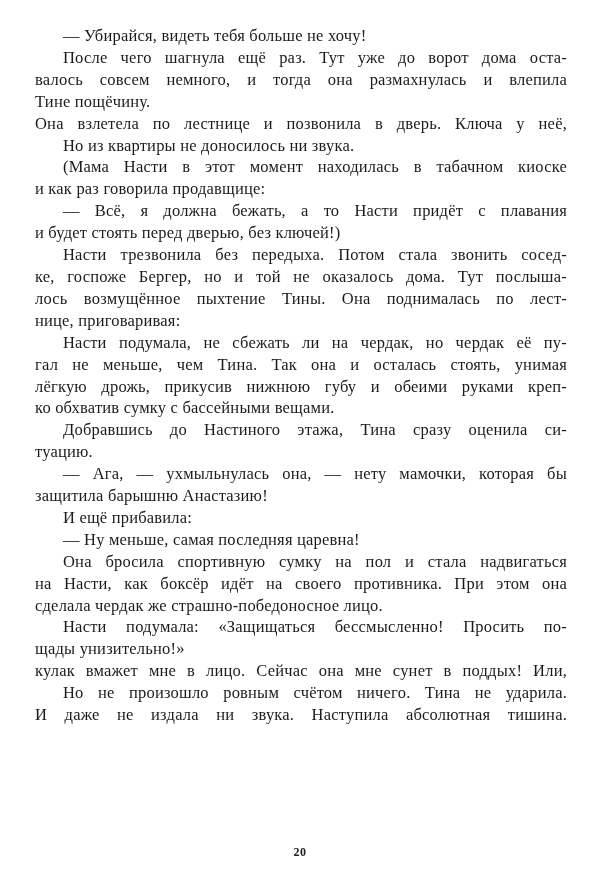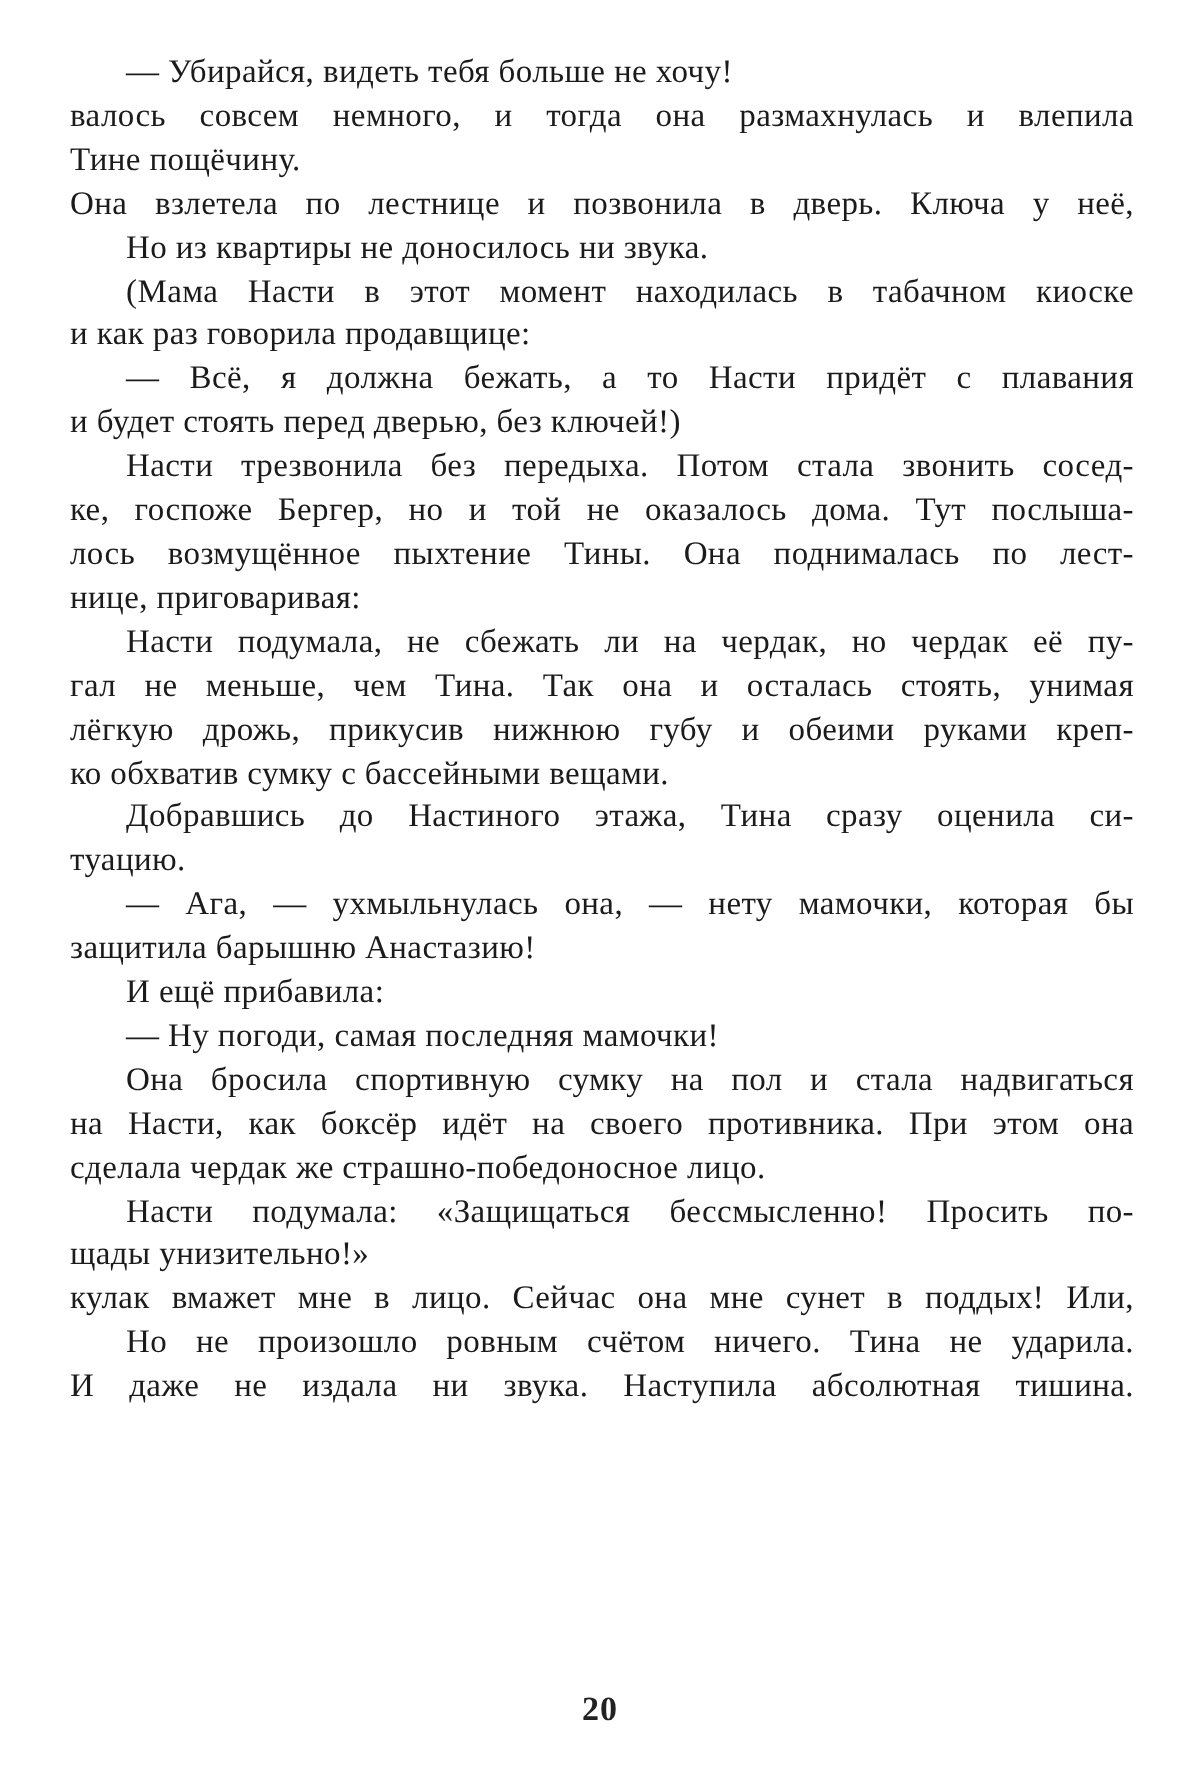--- a/index.html
+++ b/index.html
@@ -38,32 +38,33 @@
   }
   .line.indent {
     padding-left: 28px;
   }
   .page-number {
     position: absolute;
     left: 0;
     right: 0;
     top: 845px;
     text-align: center;
-    font-size: 17px;
+    font-size: 12px;
     font-weight: bold;
     letter-spacing: 0.5px;
     color: #222;
   }
 </style>
 </head>
 <body>
 
 <div class="book-page">
   <div class="text-block" id="text-block">
       <div class="line indent">— Убирайся, видеть тебя больше не хочу!</div>
+      <div class="line indent justify">После чего шагнула ещё раз. Тут уже до ворот дома оста-</div>
       <div class="line justify">валось совсем немного, и тогда она размахнулась и влепила</div>
       <div class="line">Тине пощёчину.</div>
       <div class="line justify">Она взлетела по лестнице и позвонила в дверь. Ключа у неё,</div>
       <div class="line indent">Но из квартиры не доносилось ни звука.</div>
       <div class="line indent justify">(Мама Насти в этот момент находилась в табачном киоске</div>
       <div class="line">и как раз говорила продавщице:</div>
       <div class="line indent justify">— Всё, я должна бежать, а то Насти придёт с плавания</div>
       <div class="line">и будет стоять перед дверью, без ключей!)</div>
       <div class="line indent justify">Насти трезвонила без передыха. Потом стала звонить сосед-</div>
       <div class="line justify">ке, госпоже Бергер, но и той не оказалось дома. Тут послыша-</div>
@@ -71,21 +72,21 @@
       <div class="line">нице, приговаривая:</div>
       <div class="line indent justify">Насти подумала, не сбежать ли на чердак, но чердак её пу-</div>
       <div class="line justify">гал не меньше, чем Тина. Так она и осталась стоять, унимая</div>
       <div class="line justify">лёгкую дрожь, прикусив нижнюю губу и обеими руками креп-</div>
       <div class="line">ко обхватив сумку с бассейными вещами.</div>
       <div class="line indent justify">Добравшись до Настиного этажа, Тина сразу оценила си-</div>
       <div class="line">туацию.</div>
       <div class="line indent justify">— Ага, — ухмыльнулась она, — нету мамочки, которая бы</div>
       <div class="line">защитила барышню Анастазию!</div>
       <div class="line indent">И ещё прибавила:</div>
-      <div class="line indent">— Ну погоди, самая последняя мамочки!</div>
+      <div class="line indent">— Ну меньше, самая последняя царевна!</div>
       <div class="line indent justify">Она бросила спортивную сумку на пол и стала надвигаться</div>
       <div class="line justify">на Насти, как боксёр идёт на своего противника. При этом она</div>
       <div class="line">сделала чердак же страшно-победоносное лицо.</div>
       <div class="line indent justify">Насти подумала: «Защищаться бессмысленно! Просить по-</div>
       <div class="line">щады унизительно!»</div>
       <div class="line justify">кулак вмажет мне в лицо. Сейчас она мне сунет в поддых! Или,</div>
       <div class="line indent justify">Но не произошло ровным счётом ничего. Тина не ударила.</div>
       <div class="line justify">И даже не издала ни звука. Наступила абсолютная тишина.</div>
     </div>
   <div class="page-number">20</div>

